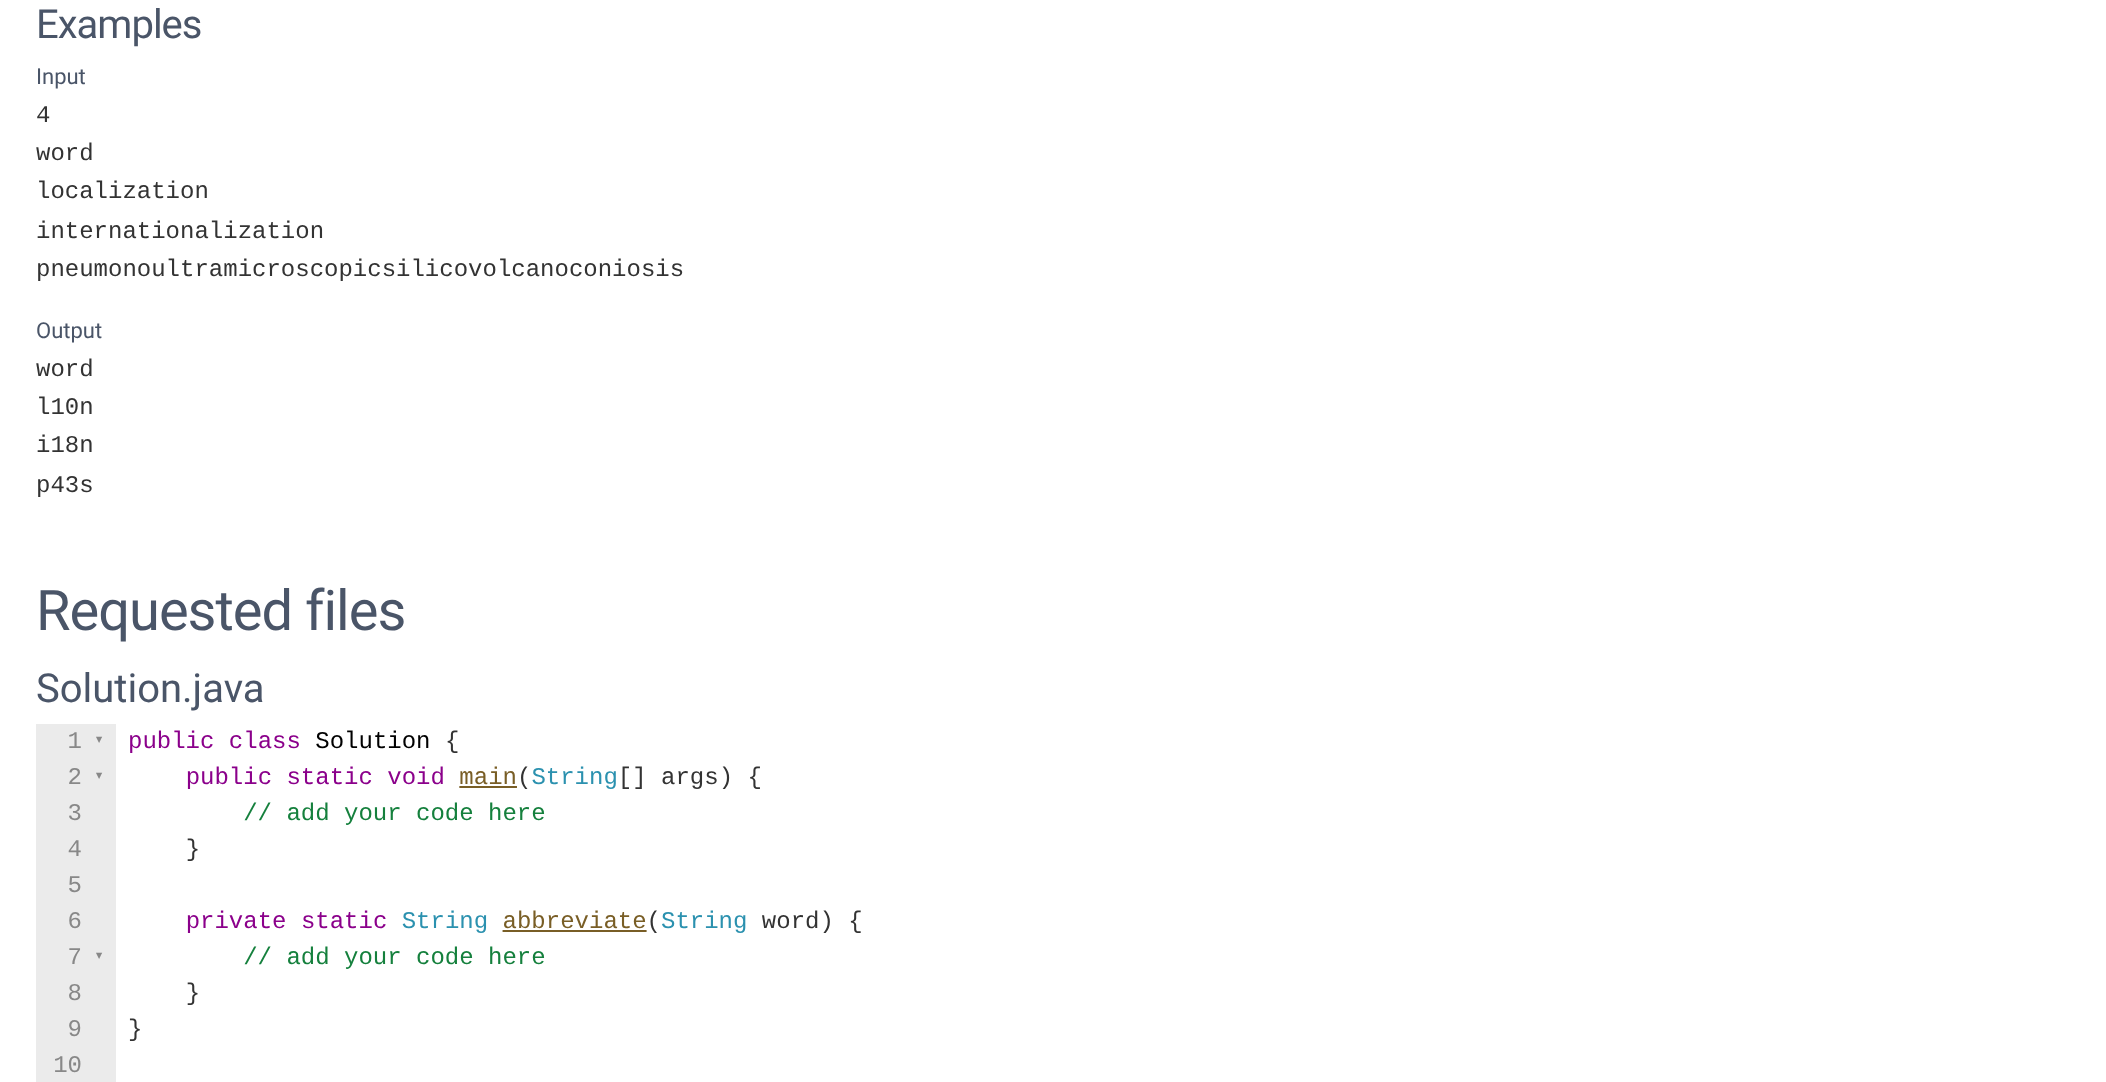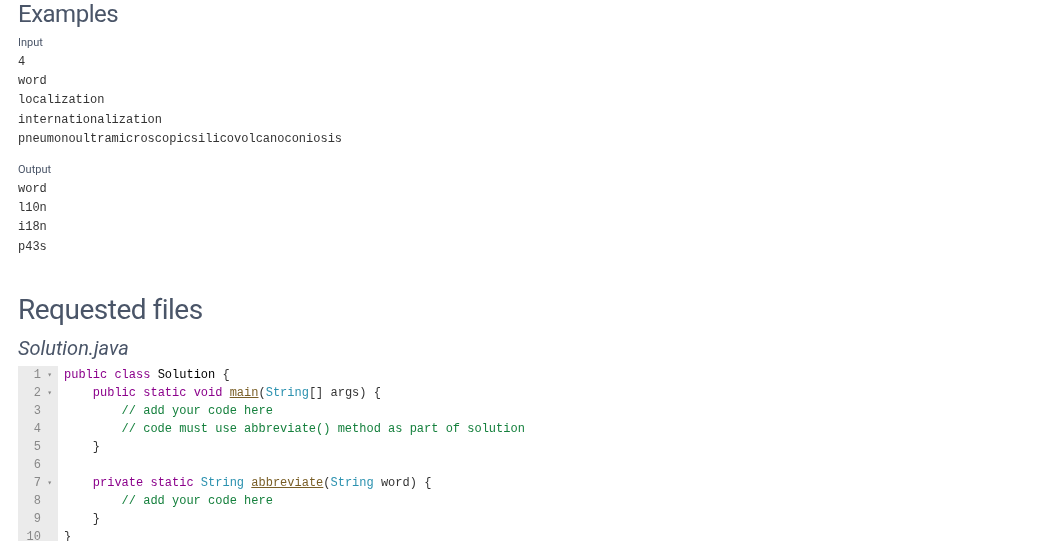--- a/index.html
+++ b/index.html
@@ -8,21 +8,21 @@
       box-sizing: border-box;
     }
     body {
       font-family: -apple-system, BlinkMacSystemFont, "Segoe UI", Roboto, sans-serif;
       background: #ffffff;
       padding: 0 18px;
       width: 1053px;
       color: #333;
     }
     .section-heading-large {
-      font-size: 24px;
+      font-size: 20px;
       font-weight: 400;
       color: #4a5568;
       margin-bottom: 8px;
       letter-spacing: -0.5px;
     }
     .sub-heading {
       font-size: 11px;
       font-weight: 400;
       color: #4a5568;
       margin-bottom: 4px;
@@ -41,21 +41,20 @@
       color: #4a5568;
       margin-top: 36px;
       margin-bottom: 10px;
       letter-spacing: -0.5px;
     }
     .filename-heading {
       font-size: 20px;
       font-weight: 400;
       color: #4a5568;
       margin-bottom: 6px;
-      font-style: italic;
     }
     .code-editor {
       font-family: Consolas, "Courier New", Monaco, monospace;
       font-size: 12px;
       line-height: 1.5;
       display: flex;
     }
     .gutter {
       background: #ebebeb;
       color: #888;
@@ -171,21 +170,20 @@
         </div>
         <div class="gutter-line">
           <span>10</span>
           <span class="fold-indicator"></span>
         </div>
       </div>
     <div class="code-lines" id="code-lines">
         <div class="code-line"><span class="tok-keyword">public</span><span class="tok-plain"> </span><span class="tok-keyword">class</span><span class="tok-plain"> </span><span class="tok-class">Solution</span><span class="tok-plain"> {</span></div>
         <div class="code-line">    <span class="tok-keyword">public</span><span class="tok-plain"> </span><span class="tok-keyword">static</span><span class="tok-plain"> </span><span class="tok-keyword">void</span><span class="tok-plain"> </span><span class="tok-method">main</span><span class="tok-plain">(</span><span class="tok-type">String</span><span class="tok-plain">[] args) {</span></div>
         <div class="code-line">        <span class="tok-comment">// add your code here</span></div>
-        <div class="code-line">        <span class="tok-comment">// code must use abbreviate() method as part of solution</span></div>
         <div class="code-line">    <span class="tok-plain">}</span></div>
         <div class="code-line"><span class="tok-plain"></span></div>
         <div class="code-line">    <span class="tok-keyword">private</span><span class="tok-plain"> </span><span class="tok-keyword">static</span><span class="tok-plain"> </span><span class="tok-type">String</span><span class="tok-plain"> </span><span class="tok-method">abbreviate</span><span class="tok-plain">(</span><span class="tok-type">String</span><span class="tok-plain"> word) {</span></div>
         <div class="code-line">        <span class="tok-comment">// add your code here</span></div>
         <div class="code-line">    <span class="tok-plain">}</span></div>
         <div class="code-line"><span class="tok-plain">}</span></div>
       </div>
   </div>
 </div>
 

